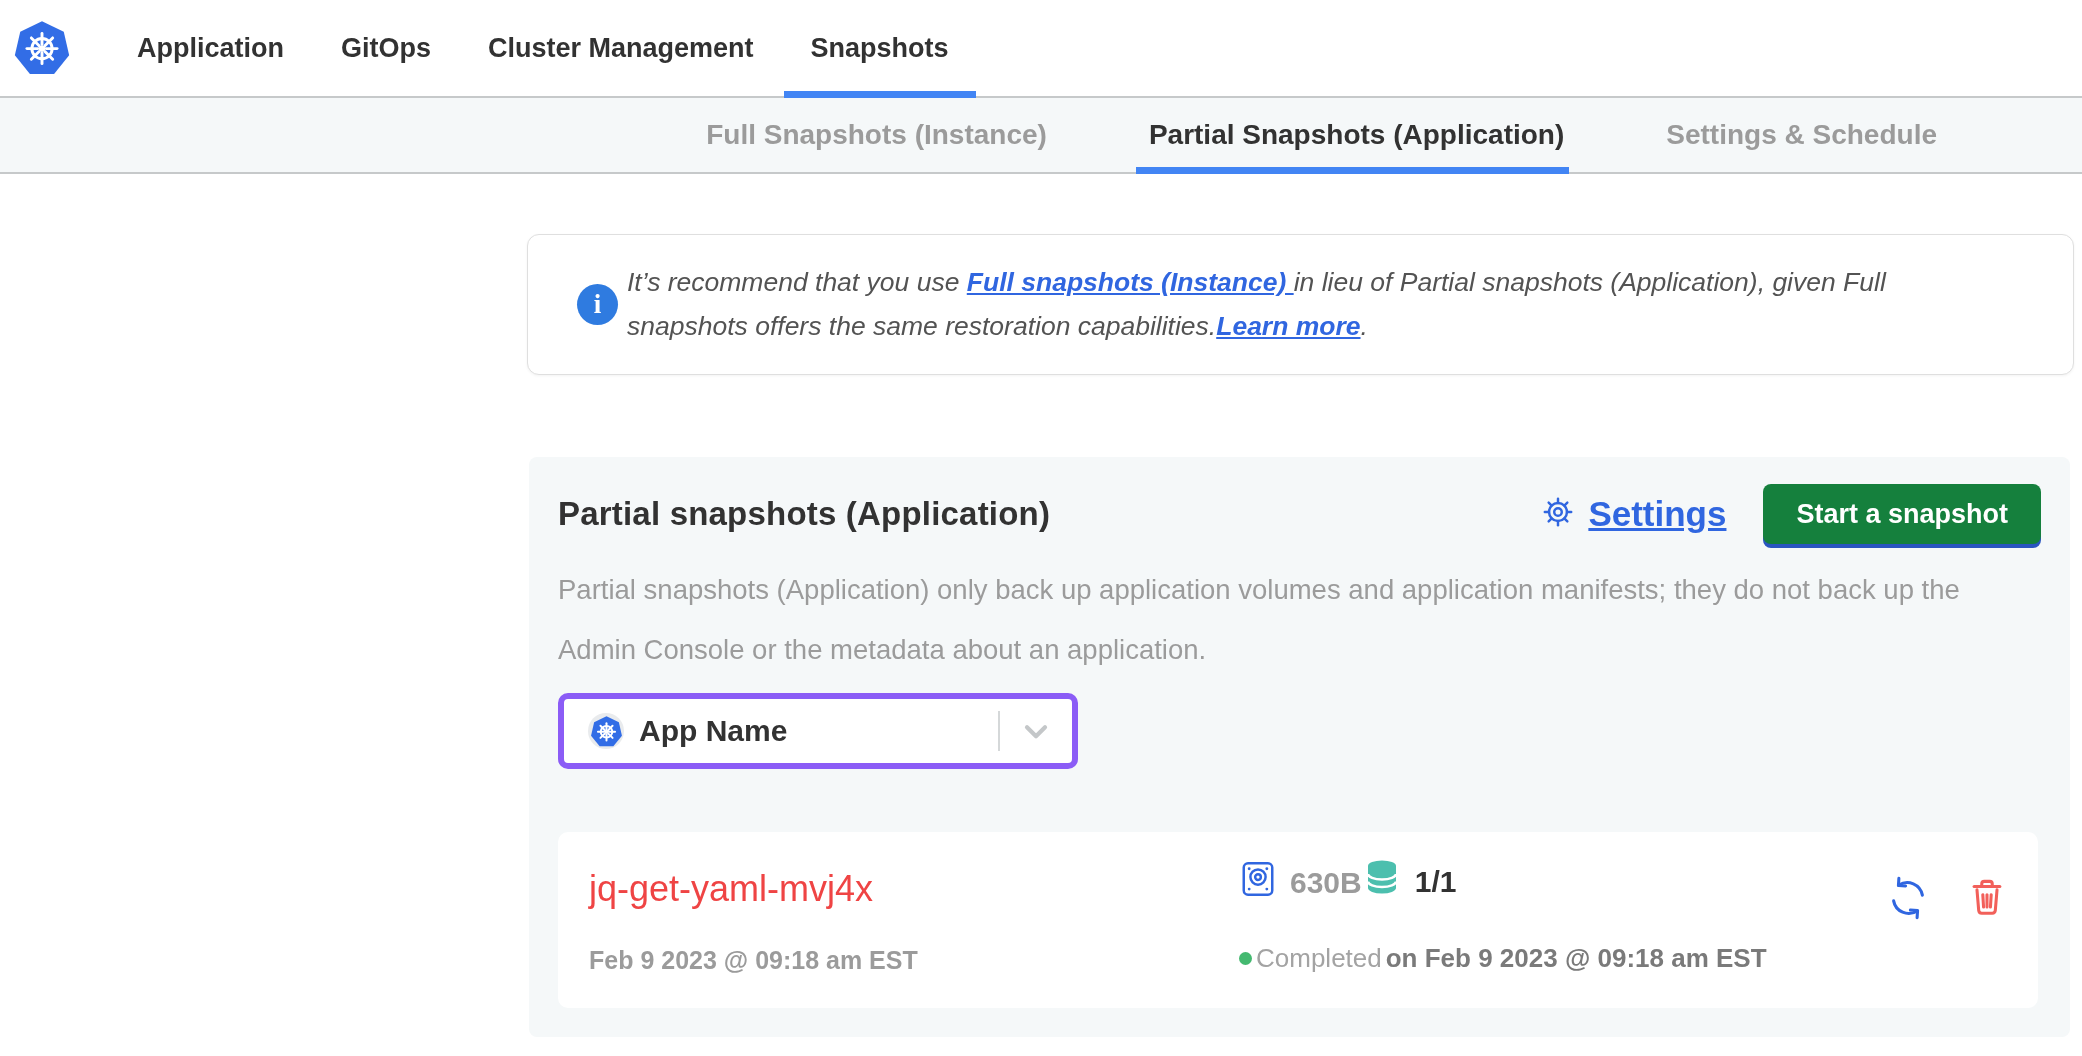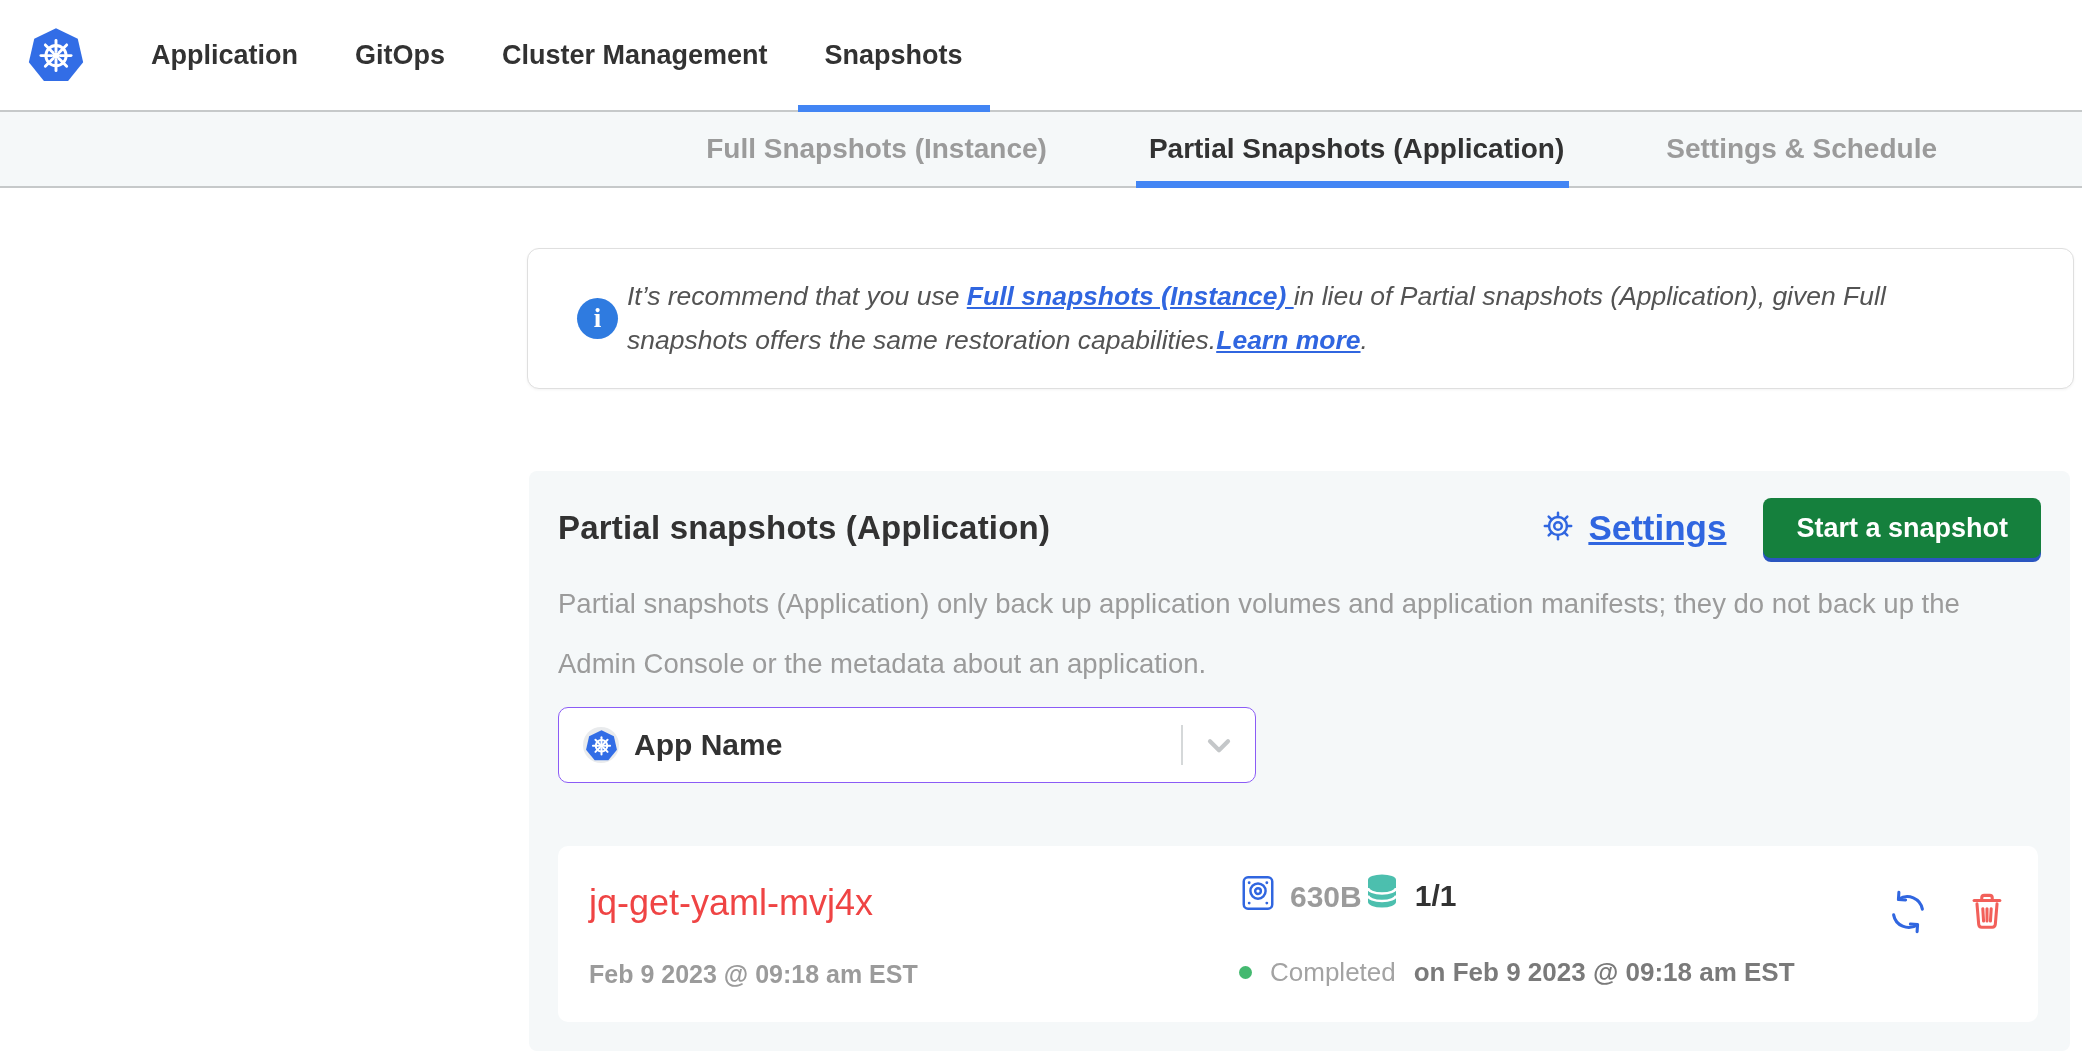--- a/index.html
+++ b/index.html
@@ -6,24 +6,24 @@
   html,body { margin:0; padding:0; }
   body {
     width:2082px; height:1056px; overflow:hidden;
     background:#ffffff;
     font-family:"Liberation Sans", sans-serif;
     color:#323232;
   }
 
   
   .topnav {
-    height:112px; background:#fff;
+    height:98px; background:#fff;
     border-bottom:2px solid #c6c9ca;
     display:flex; align-items:center;
-    padding-left:27px; position:relative;
+    padding-left:13px; position:relative;
   }
   .logo { width:58px; height:60px; display:flex; align-items:center; }
   .navitems { display:flex; margin-left:66px; gap:57px; height:100%; align-items:center; }
   .navitem {
     font-size:27px; font-weight:bold; color:#323232;
     height:100%; display:flex; align-items:center; position:relative; cursor:pointer;
     white-space:nowrap;
   }
   .nav-underline {
     position:absolute; left:-27px; right:-27px; bottom:-2px; height:7px;
@@ -85,22 +85,22 @@
     box-shadow:0 4px 0 #2a55c0; cursor:pointer;
   }
 
   .panel-desc {
     margin:16px 0 0 0; font-size:27.5px; line-height:60px; color:#9b9b9b;
     max-width:1478px;
   }
 
   
   .app-select {
-    margin-top:13px; width:698px; height:76px;
-    background:#fff; border:1px solid #8b5cf6; border-radius:10px;
+    margin-top:13px; width:520px; height:76px;
+    background:#fff; border:6px solid #8b5cf6; border-radius:10px;
     display:flex; align-items:center; padding-left:24px; cursor:pointer;
   }
   .mini-logo {
     width:36px; height:36px; border-radius:50%; background:#e9ebed;
     display:flex; align-items:center; justify-content:center;
   }
   .app-name { margin-left:15px; font-size:30px; font-weight:bold; color:#323232; }
   .select-right { margin-left:auto; display:flex; align-items:center; height:100%; }
   .select-divider { width:2px; height:40px; background:#d5d8d9; }
   .chev { width:72px; display:flex; align-items:center; justify-content:center; }
@@ -115,21 +115,21 @@
   .snap-left { flex:0 0 650px; }
   .snap-name { font-size:36px; font-weight:normal; color:#ef4444; line-height:44px; }
   .snap-date { margin-top:34px; font-size:25px; font-weight:bold; color:#9b9b9b; line-height:30px; }
 
   .snap-mid { flex:1 1 auto; }
   .snap-stats { display:flex; align-items:flex-end; height:38px; }
   .stat { display:flex; align-items:center; gap:13px; font-size:30px; font-weight:bold; }
   .stat-size { color:#9b9b9b; }
   .stat-vol { color:#323232; }
 
-  .snap-status { margin-top:38px; display:flex; align-items:center; gap:18px; font-size:26px; line-height:30px; }
+  .snap-status { margin-top:38px; display:flex; align-items:center; gap:4px; font-size:26px; line-height:30px; }
   .status-dot { width:13px; height:13px; border-radius:50%; background:#44b970; }
   .status-label { color:#a3a3a3; }
   .status-time { color:#7a7a7a; font-weight:bold; }
 
   .snap-actions { margin-left:auto; margin-top:8px; display:flex; align-items:center; gap:35px; }
   .action { cursor:pointer; display:flex; }
 </style>
 </head>
 <body>
 

